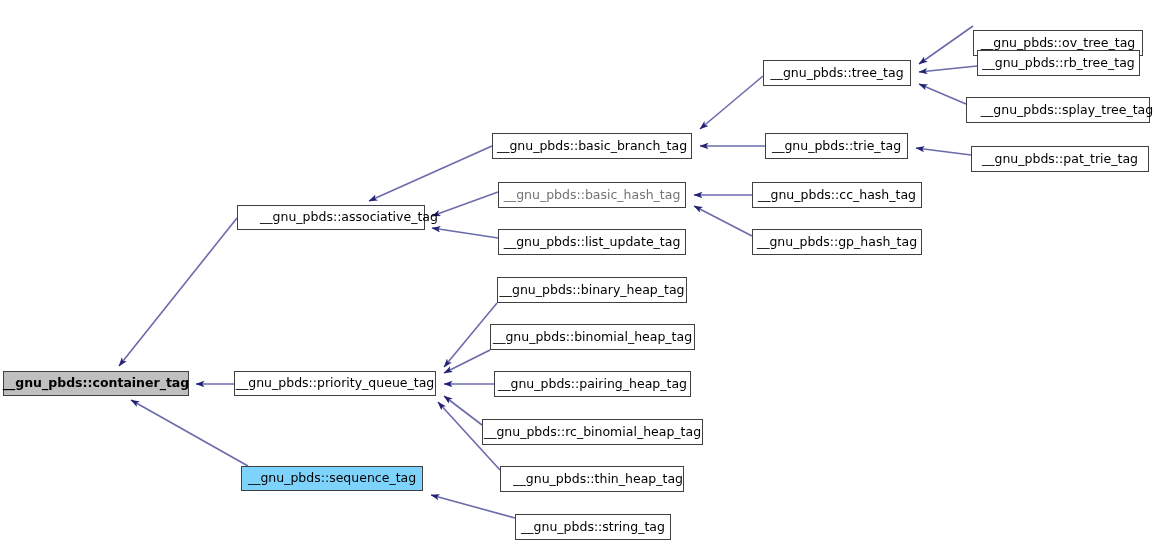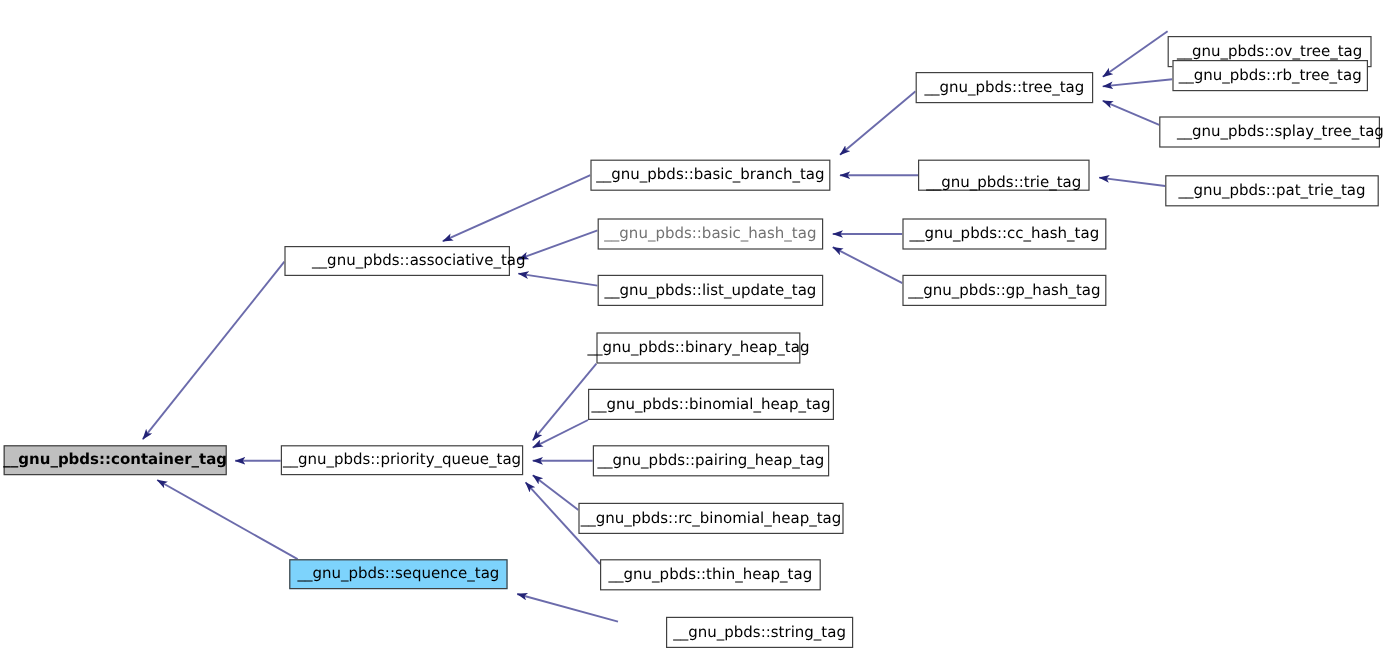--- a/index.html
+++ b/index.html
@@ -98,42 +98,42 @@
       </div>
       <div class="node-box" style="left: 492px; top: 133px; width: 200px; height: 26px; border-color: rgb(64, 64, 64); background: rgb(255, 255, 255); color: rgb(0, 0, 0);">
         <span class="node-label">__gnu_pbds::basic_branch_tag</span>
       </div>
       <div class="node-box" style="left: 498px; top: 182px; width: 188px; height: 26px; border-color: rgb(64, 64, 64); background: rgb(255, 255, 255); color: #737373;">
         <span class="node-label">__gnu_pbds::basic_hash_tag</span>
       </div>
       <div class="node-box" style="left: 498px; top: 229px; width: 188px; height: 26px; border-color: rgb(64, 64, 64); background: rgb(255, 255, 255); color: rgb(0, 0, 0);">
         <span class="node-label">__gnu_pbds::list_update_tag</span>
       </div>
-      <div class="node-box" style="left: 497px; top: 277px; width: 170px; height: 26px; border-color: rgb(64, 64, 64); background: rgb(255, 255, 255); color: rgb(0, 0, 0);">
+      <div class="node-box" style="left: 497px; top: 277px; width: 190px; height: 26px; border-color: rgb(64, 64, 64); background: rgb(255, 255, 255); color: rgb(0, 0, 0);">
         <span class="node-label">__gnu_pbds::binary_heap_tag</span>
       </div>
       <div class="node-box" style="left: 490px; top: 324px; width: 205px; height: 26px; border-color: rgb(64, 64, 64); background: rgb(255, 255, 255); color: rgb(0, 0, 0);">
         <span class="node-label">__gnu_pbds::binomial_heap_tag</span>
       </div>
       <div class="node-box" style="left: 494px; top: 371px; width: 197px; height: 26px; border-color: rgb(64, 64, 64); background: rgb(255, 255, 255); color: rgb(0, 0, 0);">
         <span class="node-label">__gnu_pbds::pairing_heap_tag</span>
       </div>
       <div class="node-box" style="left: 482px; top: 419px; width: 221px; height: 26px; border-color: rgb(64, 64, 64); background: rgb(255, 255, 255); color: rgb(0, 0, 0); text-align: right;">
         <span class="node-label">__gnu_pbds::rc_binomial_heap_tag</span>
       </div>
-      <div class="node-box" style="left: 500px; top: 466px; width: 184px; height: 26px; border-color: rgb(64, 64, 64); background: rgb(255, 255, 255); color: rgb(0, 0, 0);">
+      <div class="node-box" style="left: 500px; top: 466px; width: 184px; height: 26px; border-color: rgb(64, 64, 64); background: rgb(255, 255, 255); color: rgb(0, 0, 0); justify-content: flex-end;">
         <span class="node-label">__gnu_pbds::thin_heap_tag</span>
       </div>
-      <div class="node-box" style="left: 515px; top: 514px; width: 156px; height: 26px; border-color: rgb(64, 64, 64); background: rgb(255, 255, 255); color: rgb(0, 0, 0); margin-left: 40px;">
+      <div class="node-box" style="left: 515px; top: 514px; width: 156px; height: 26px; border-color: rgb(64, 64, 64); background: rgb(255, 255, 255); color: rgb(0, 0, 0);">
         <span class="node-label">__gnu_pbds::string_tag</span>
       </div>
       <div class="node-box" style="left: 763px; top: 60px; width: 148px; height: 26px; border-color: rgb(64, 64, 64); background: rgb(255, 255, 255); color: rgb(0, 0, 0);">
         <span class="node-label">__gnu_pbds::tree_tag</span>
       </div>
-      <div class="node-box" style="left: 765px; top: 133px; width: 143px; height: 26px; border-color: rgb(64, 64, 64); background: rgb(255, 255, 255); color: rgb(0, 0, 0); align-items: flex-end;">
+      <div class="node-box" style="left: 765px; top: 133px; width: 143px; height: 26px; border-color: rgb(64, 64, 64); background: rgb(255, 255, 255); color: rgb(0, 0, 0);">
         <span class="node-label">__gnu_pbds::trie_tag</span>
       </div>
       <div class="node-box" style="left: 752px; top: 182px; width: 170px; height: 26px; border-color: rgb(64, 64, 64); background: rgb(255, 255, 255); color: rgb(0, 0, 0);">
         <span class="node-label">__gnu_pbds::cc_hash_tag</span>
       </div>
       <div class="node-box" style="left: 752px; top: 229px; width: 170px; height: 26px; border-color: rgb(64, 64, 64); background: rgb(255, 255, 255); color: rgb(0, 0, 0);">
         <span class="node-label">__gnu_pbds::gp_hash_tag</span>
       </div>
       <div class="node-box" style="left: 973px; top: 2px; width: 170px; height: 26px; border-color: rgb(64, 64, 64); background: rgb(255, 255, 255); color: rgb(0, 0, 0); margin-top: 28px;">
         <span class="node-label">__gnu_pbds::ov_tree_tag</span>

